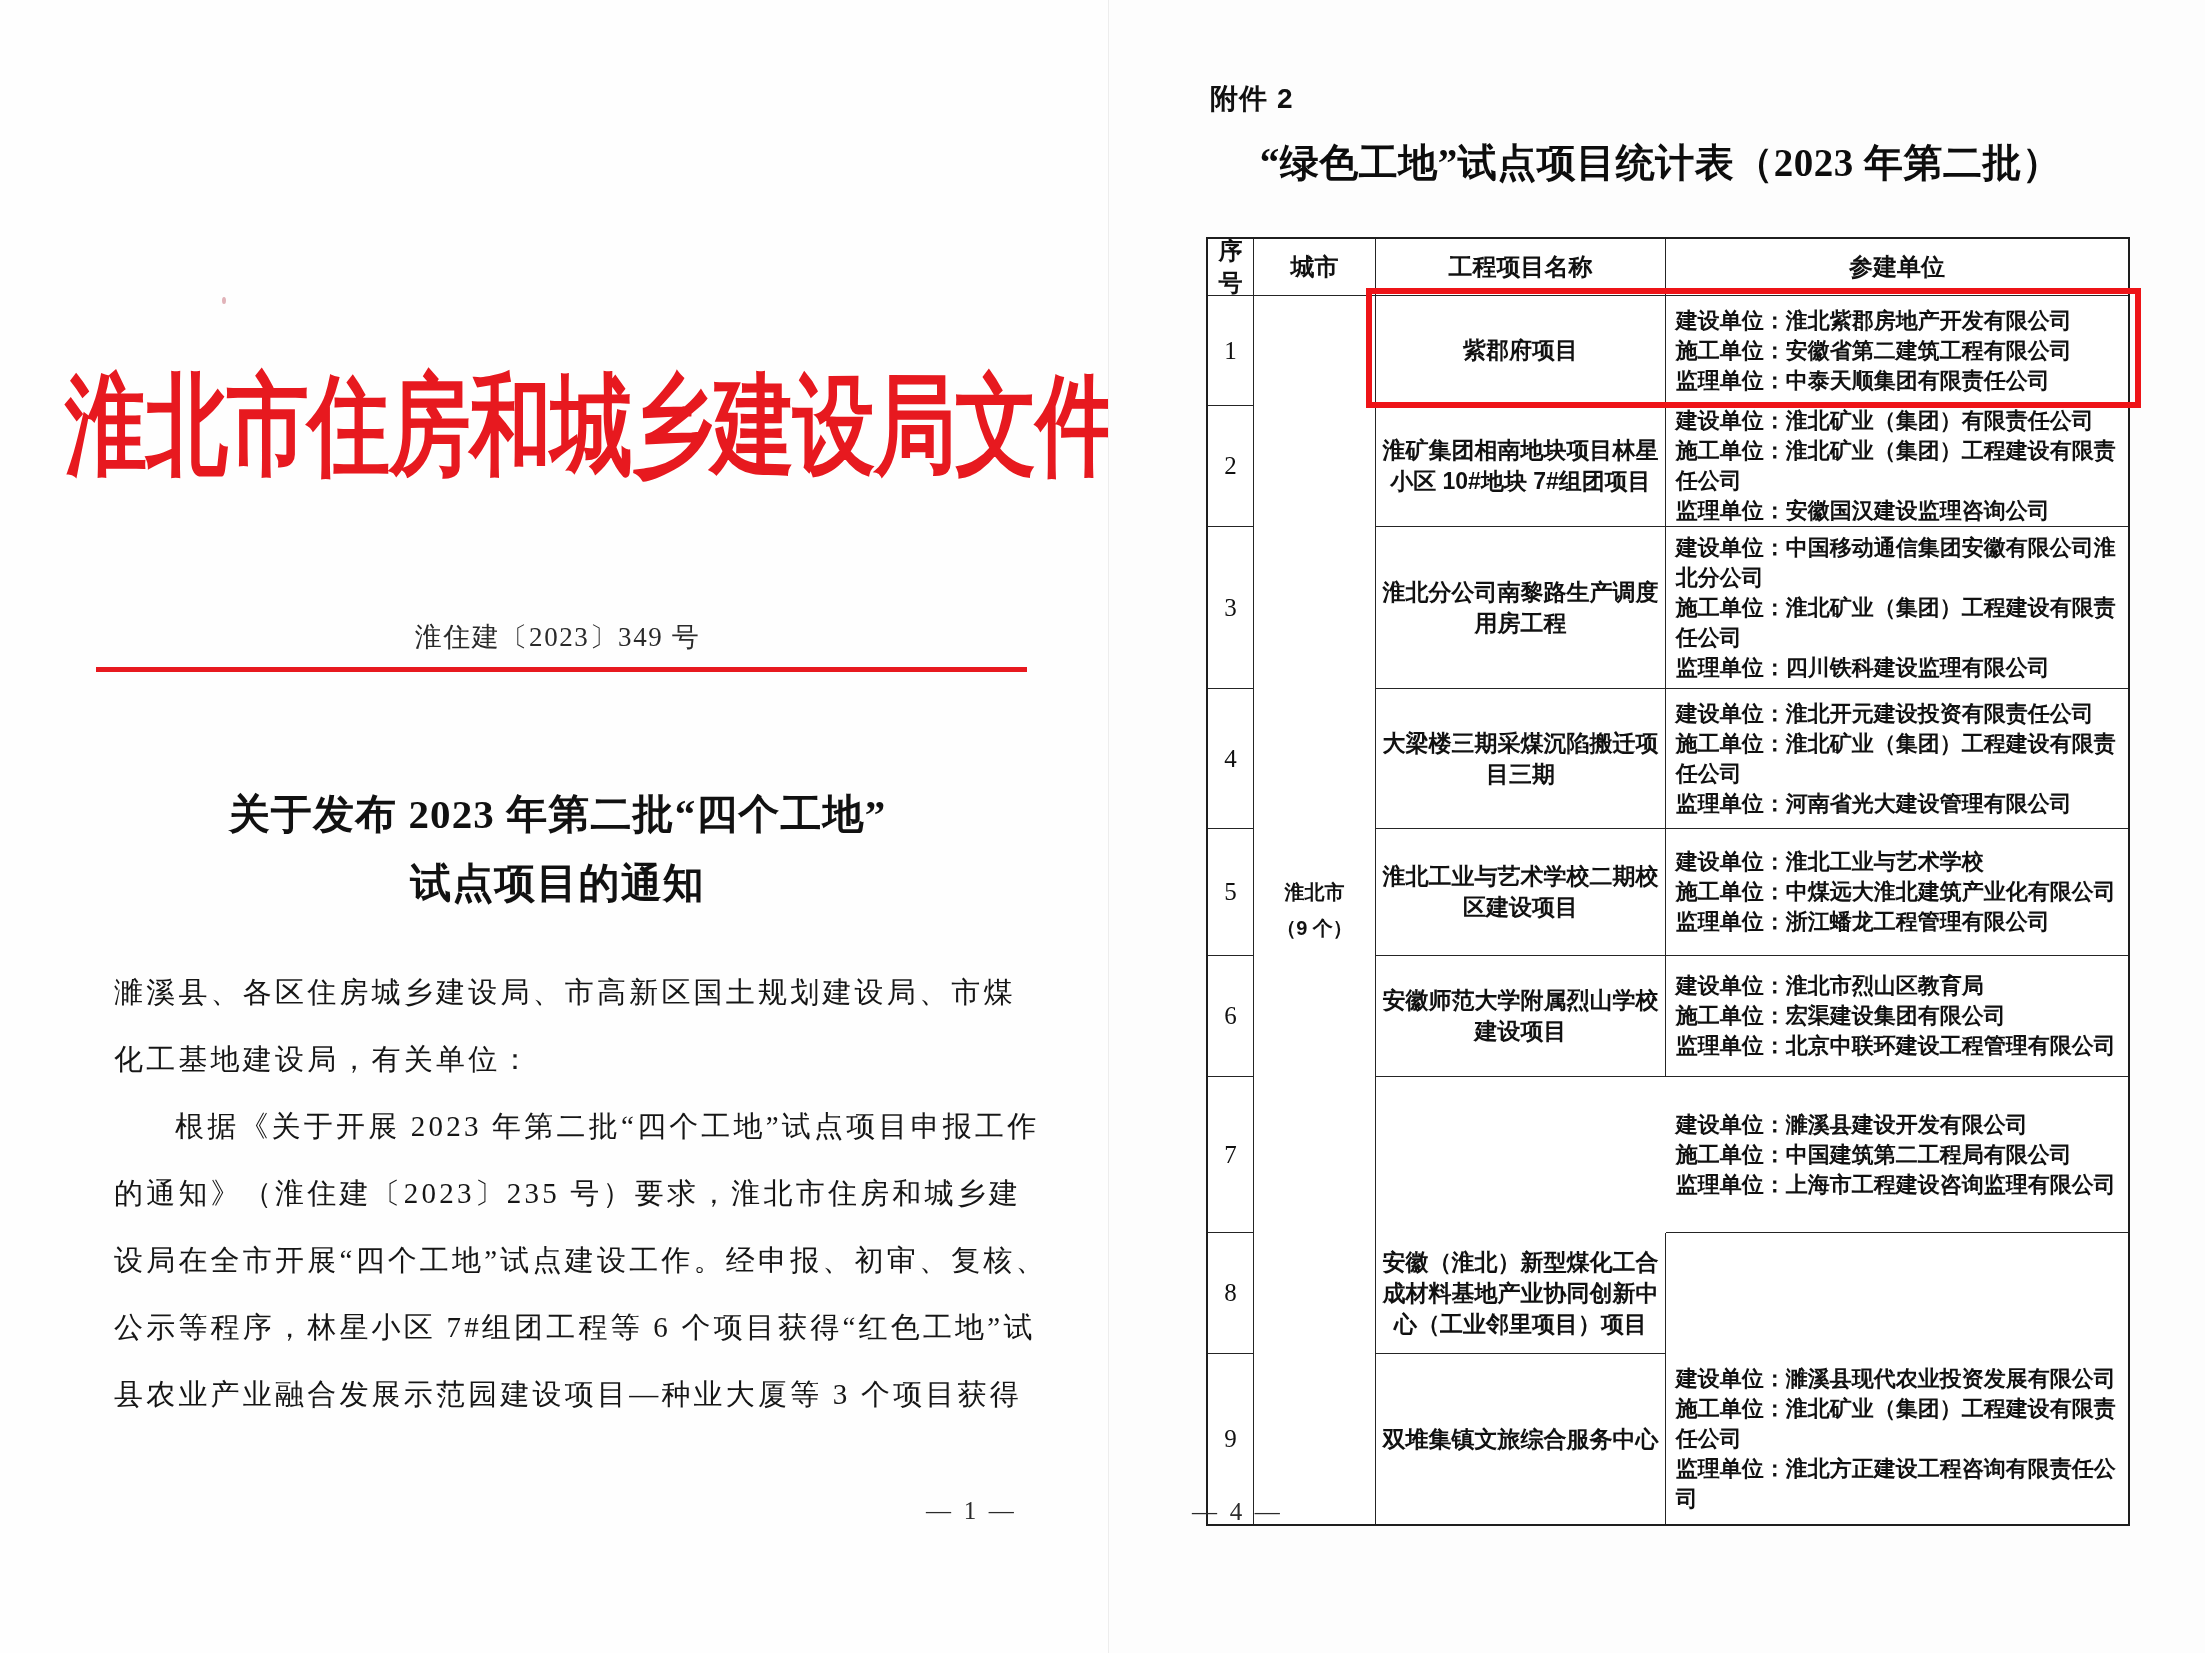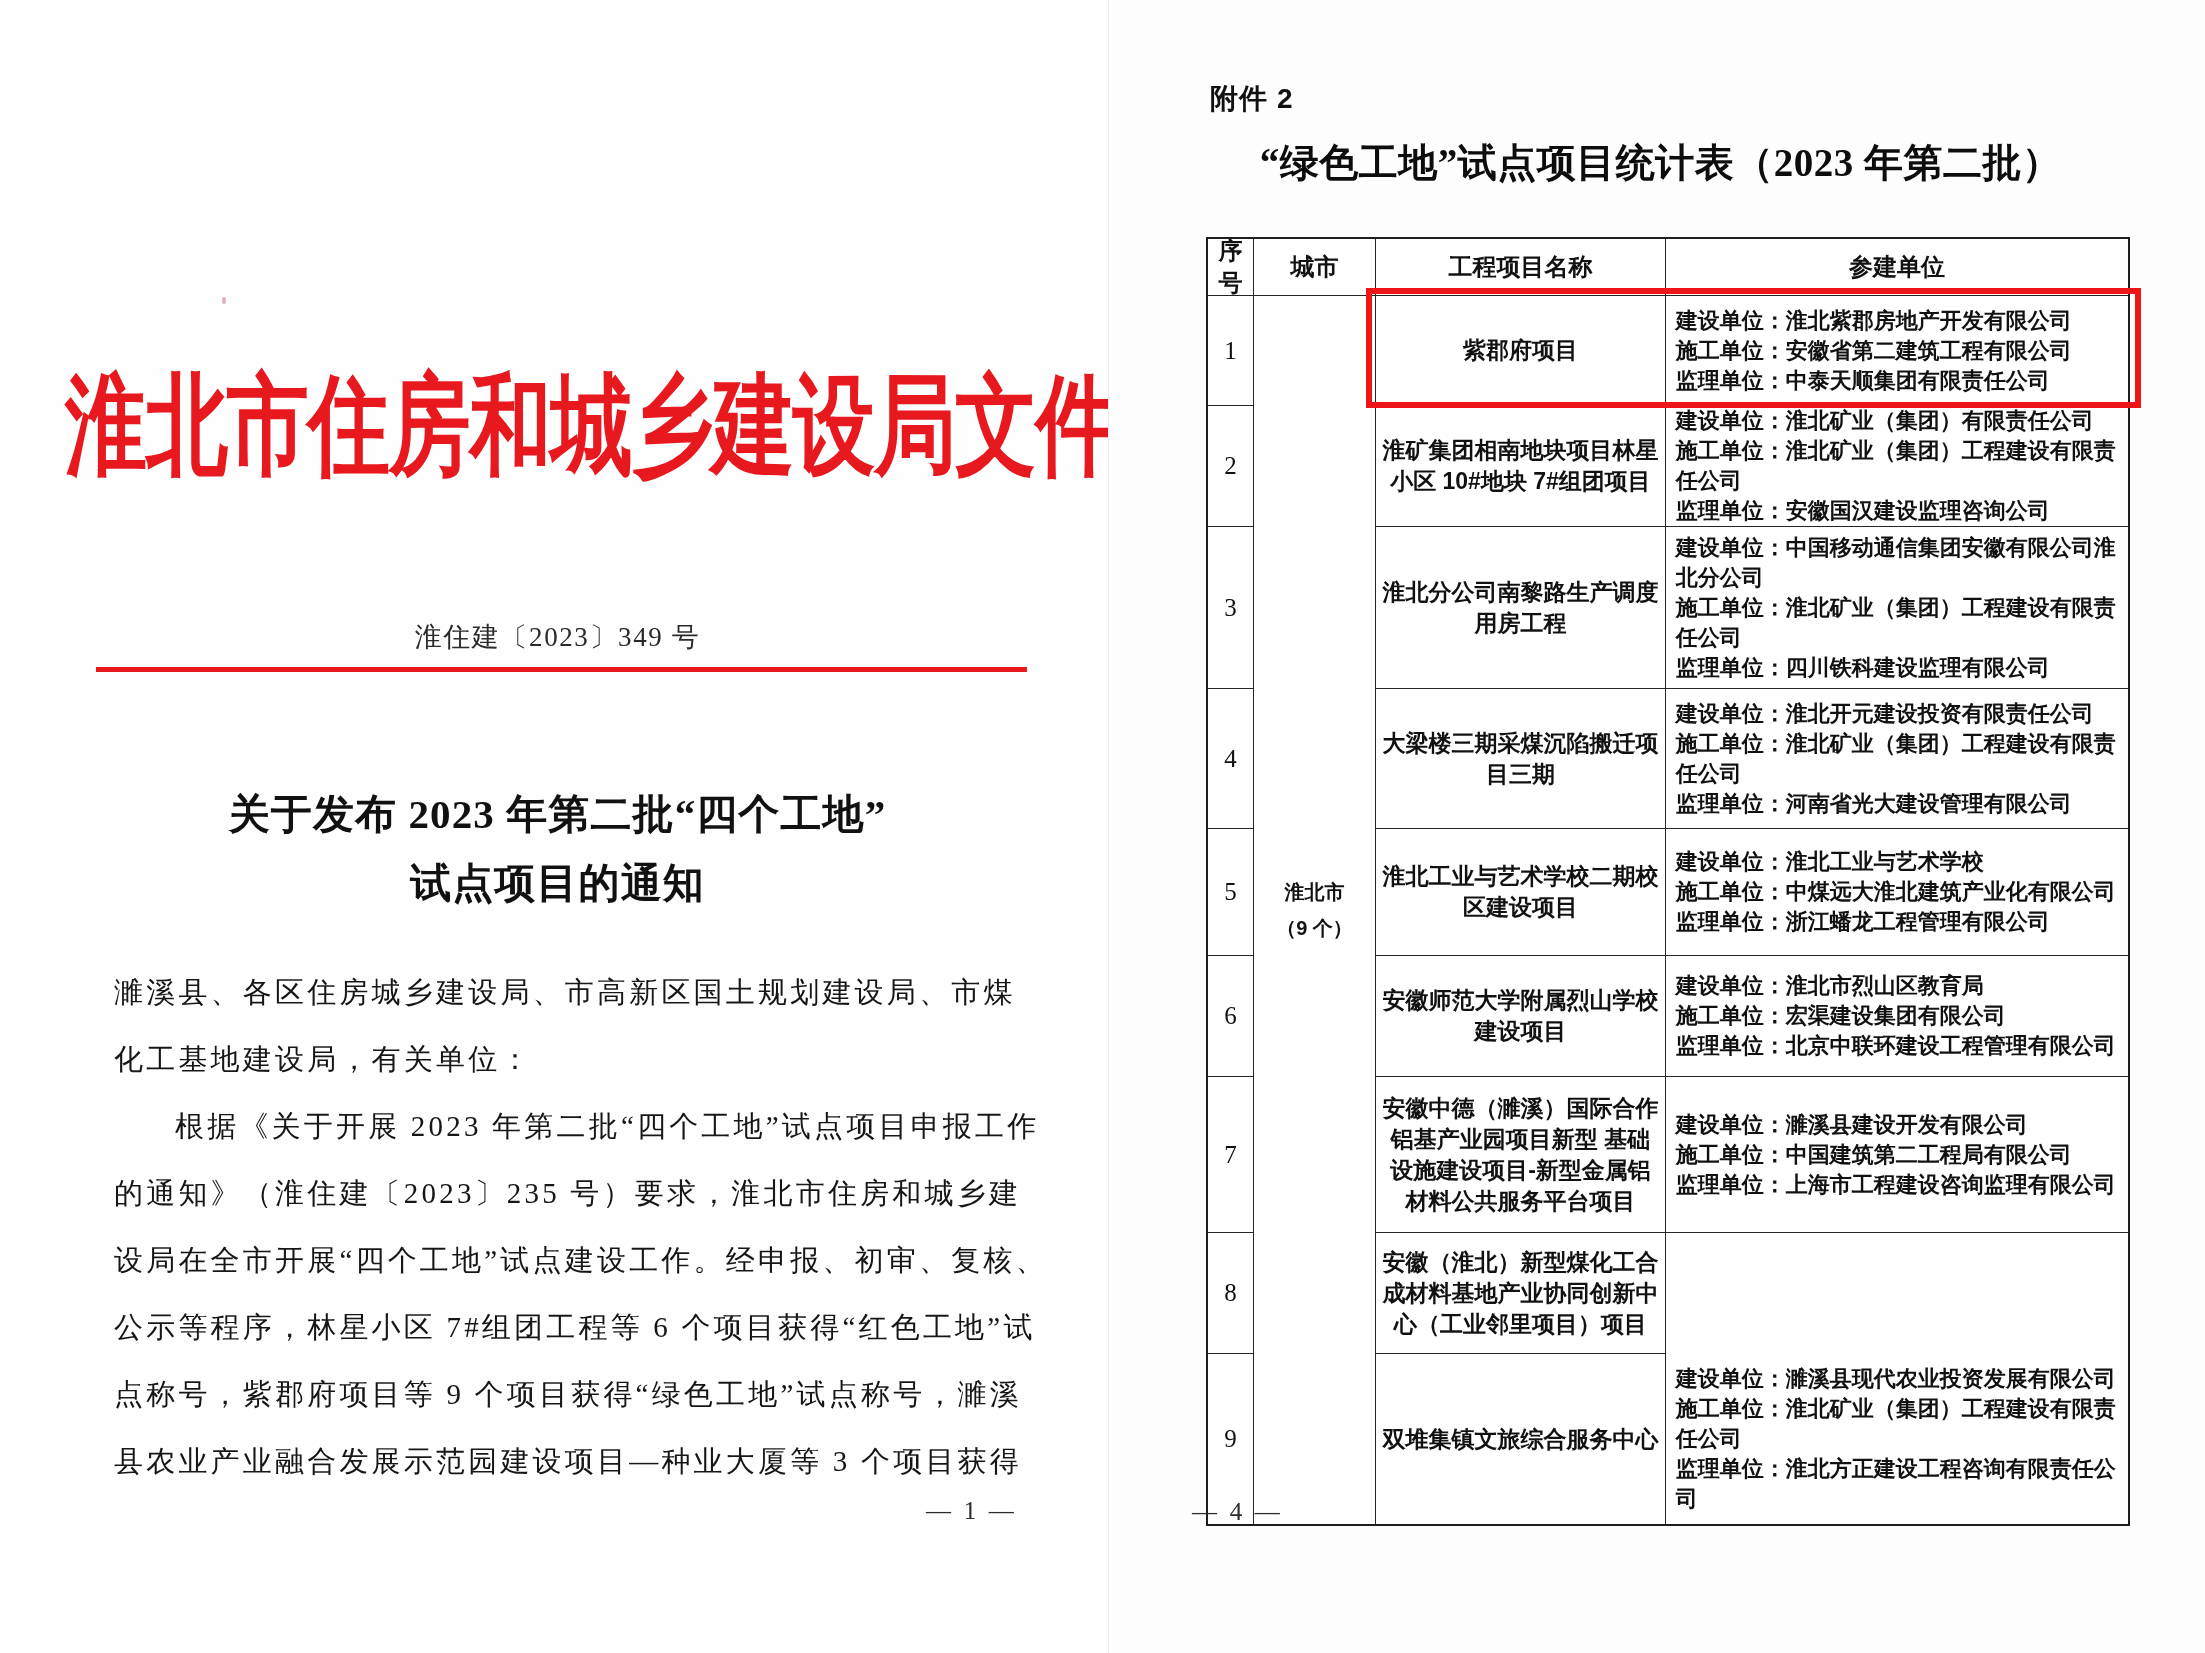--- a/index.html
+++ b/index.html
@@ -109,21 +109,20 @@
       <div>试点项目的通知</div>
     </div>
 
     <div class="body-block">
         <div class="body-line">濉溪县、各区住房城乡建设局、市高新区国土规划建设局、市煤</div>
         <div class="body-line">化工基地建设局，有关单位：</div>
         <div class="body-line indent">根据《关于开展 2023 年第二批“四个工地”试点项目申报工作</div>
         <div class="body-line">的通知》（淮住建〔2023〕235 号）要求，淮北市住房和城乡建</div>
         <div class="body-line">设局在全市开展“四个工地”试点建设工作。经申报、初审、复核、</div>
         <div class="body-line">公示等程序，林星小区 7#组团工程等 6 个项目获得“红色工地”试</div>
-        <div class="body-line">点称号，紫郡府项目等 9 个项目获得“绿色工地”试点称号，濉溪</div>
         <div class="body-line">县农业产业融合发展示范园建设项目—种业大厦等 3 个项目获得</div>
       </div>
 
     <div class="page-num page-num-left">— 1 —</div>
   </div>
 
   <div class="page-seam"></div>
 
   <div class="page page-right">
     <div class="attachment-label">附件 2</div>
@@ -175,21 +174,20 @@
           <div class="unit-line">监理单位：浙江蟠龙工程管理有限公司</div>
         </div>
         <div class="cell no-cell" style="grid-area: 7 / 1;">6</div>
         <div class="cell project-cell" style="grid-area: 7 / 3;">安徽师范大学附属烈山学校建设项目</div>
         <div class="cell units-cell last-col" style="grid-area: 7 / 4;">
           <div class="unit-line">建设单位：淮北市烈山区教育局</div>
           <div class="unit-line">施工单位：宏渠建设集团有限公司</div>
           <div class="unit-line">监理单位：北京中联环建设工程管理有限公司</div>
         </div>
         <div class="cell no-cell" style="grid-area: 8 / 1;">7</div>
-        <div class="cell project-cell" style="grid-area: 8 / 3;">安徽中德（濉溪）国际合作铝基产业园项目新型 基础设施建设项目-新型金属铝材料公共服务平台项目</div>
         <div class="cell units-cell last-col" style="grid-area: 8 / 4;">
           <div class="unit-line">建设单位：濉溪县建设开发有限公司</div>
           <div class="unit-line">施工单位：中国建筑第二工程局有限公司</div>
           <div class="unit-line">监理单位：上海市工程建设咨询监理有限公司</div>
         </div>
         <div class="cell no-cell" style="grid-area: 9 / 1;">8</div>
         <div class="cell project-cell" style="grid-area: 9 / 3;">安徽（淮北）新型煤化工合成材料基地产业协同创新中心（工业邻里项目）项目</div>
         <div class="cell no-cell last-row" style="grid-area: 10 / 1;">9</div>
         <div class="cell project-cell last-row" style="grid-area: 10 / 3;">双堆集镇文旅综合服务中心</div>
         <div class="cell units-cell last-col last-row" style="grid-area: 10 / 4;">

